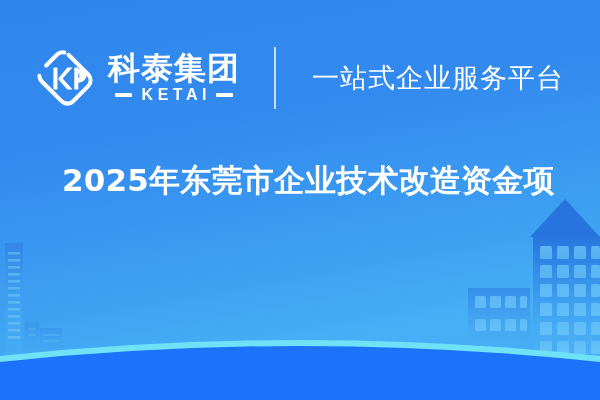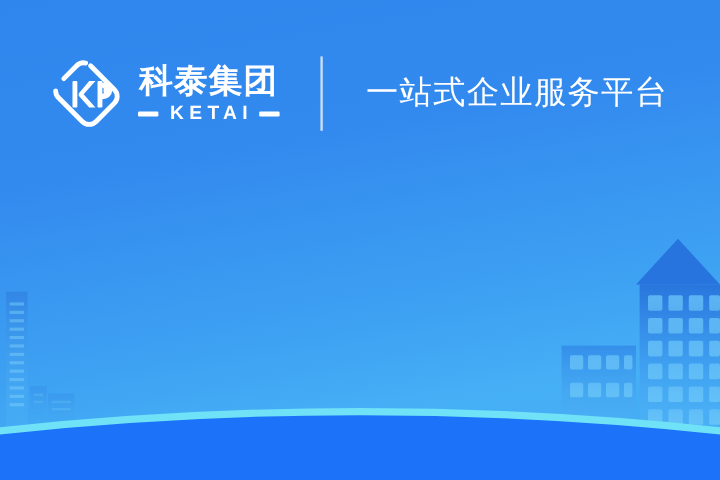--- a/index.html
+++ b/index.html
@@ -275,32 +275,33 @@
           <polygon points="39,50 54,32 63,32 46,51 63,70 54,70 39,53"></polygon>
 
           <rect x="66" y="32" width="7" height="38" rx="1.5"></rect>
           <path d="M73 34 a14 12 0 0 1 0 24 h-2 v-7 h1 a7 5.5 0 0 0 0 -10 h-1 z"></path>
           <circle cx="79" cy="46" r="4.5"></circle>
         </g>
       </svg>
 
       <div class="logo-words">
 
-        <div class="logo-cn" style="color:#fff;font-size:28px;font-weight:700;line-height:30px;letter-spacing:1px;white-space:nowrap;font-family:'DejaVu Sans','Liberation Sans',sans-serif;">科泰集团</div>
+        <div class="logo-cn" style="color:#fff;font-size:32px;font-weight:700;line-height:30px;letter-spacing:1px;white-space:nowrap;font-family:'DejaVu Sans','Liberation Sans',sans-serif;">科泰集团</div>
         <div class="logo-en-row">
           <span class="logo-dash"></span>
           <span class="logo-en">KETAI</span>
           <span class="logo-dash"></span>
         </div>
       </div>
 
       <div class="divider"></div>
 
       <div class="tagline">
         <div class="tagline-main">一站式企业服务平台</div>
       </div>
     </div>
   </div>
 
   <div class="title-block">
+    <div class="title-text">2025年东莞市企业技术改造资金项</div>
   </div>
 
 </div>
 
 </body></html>

